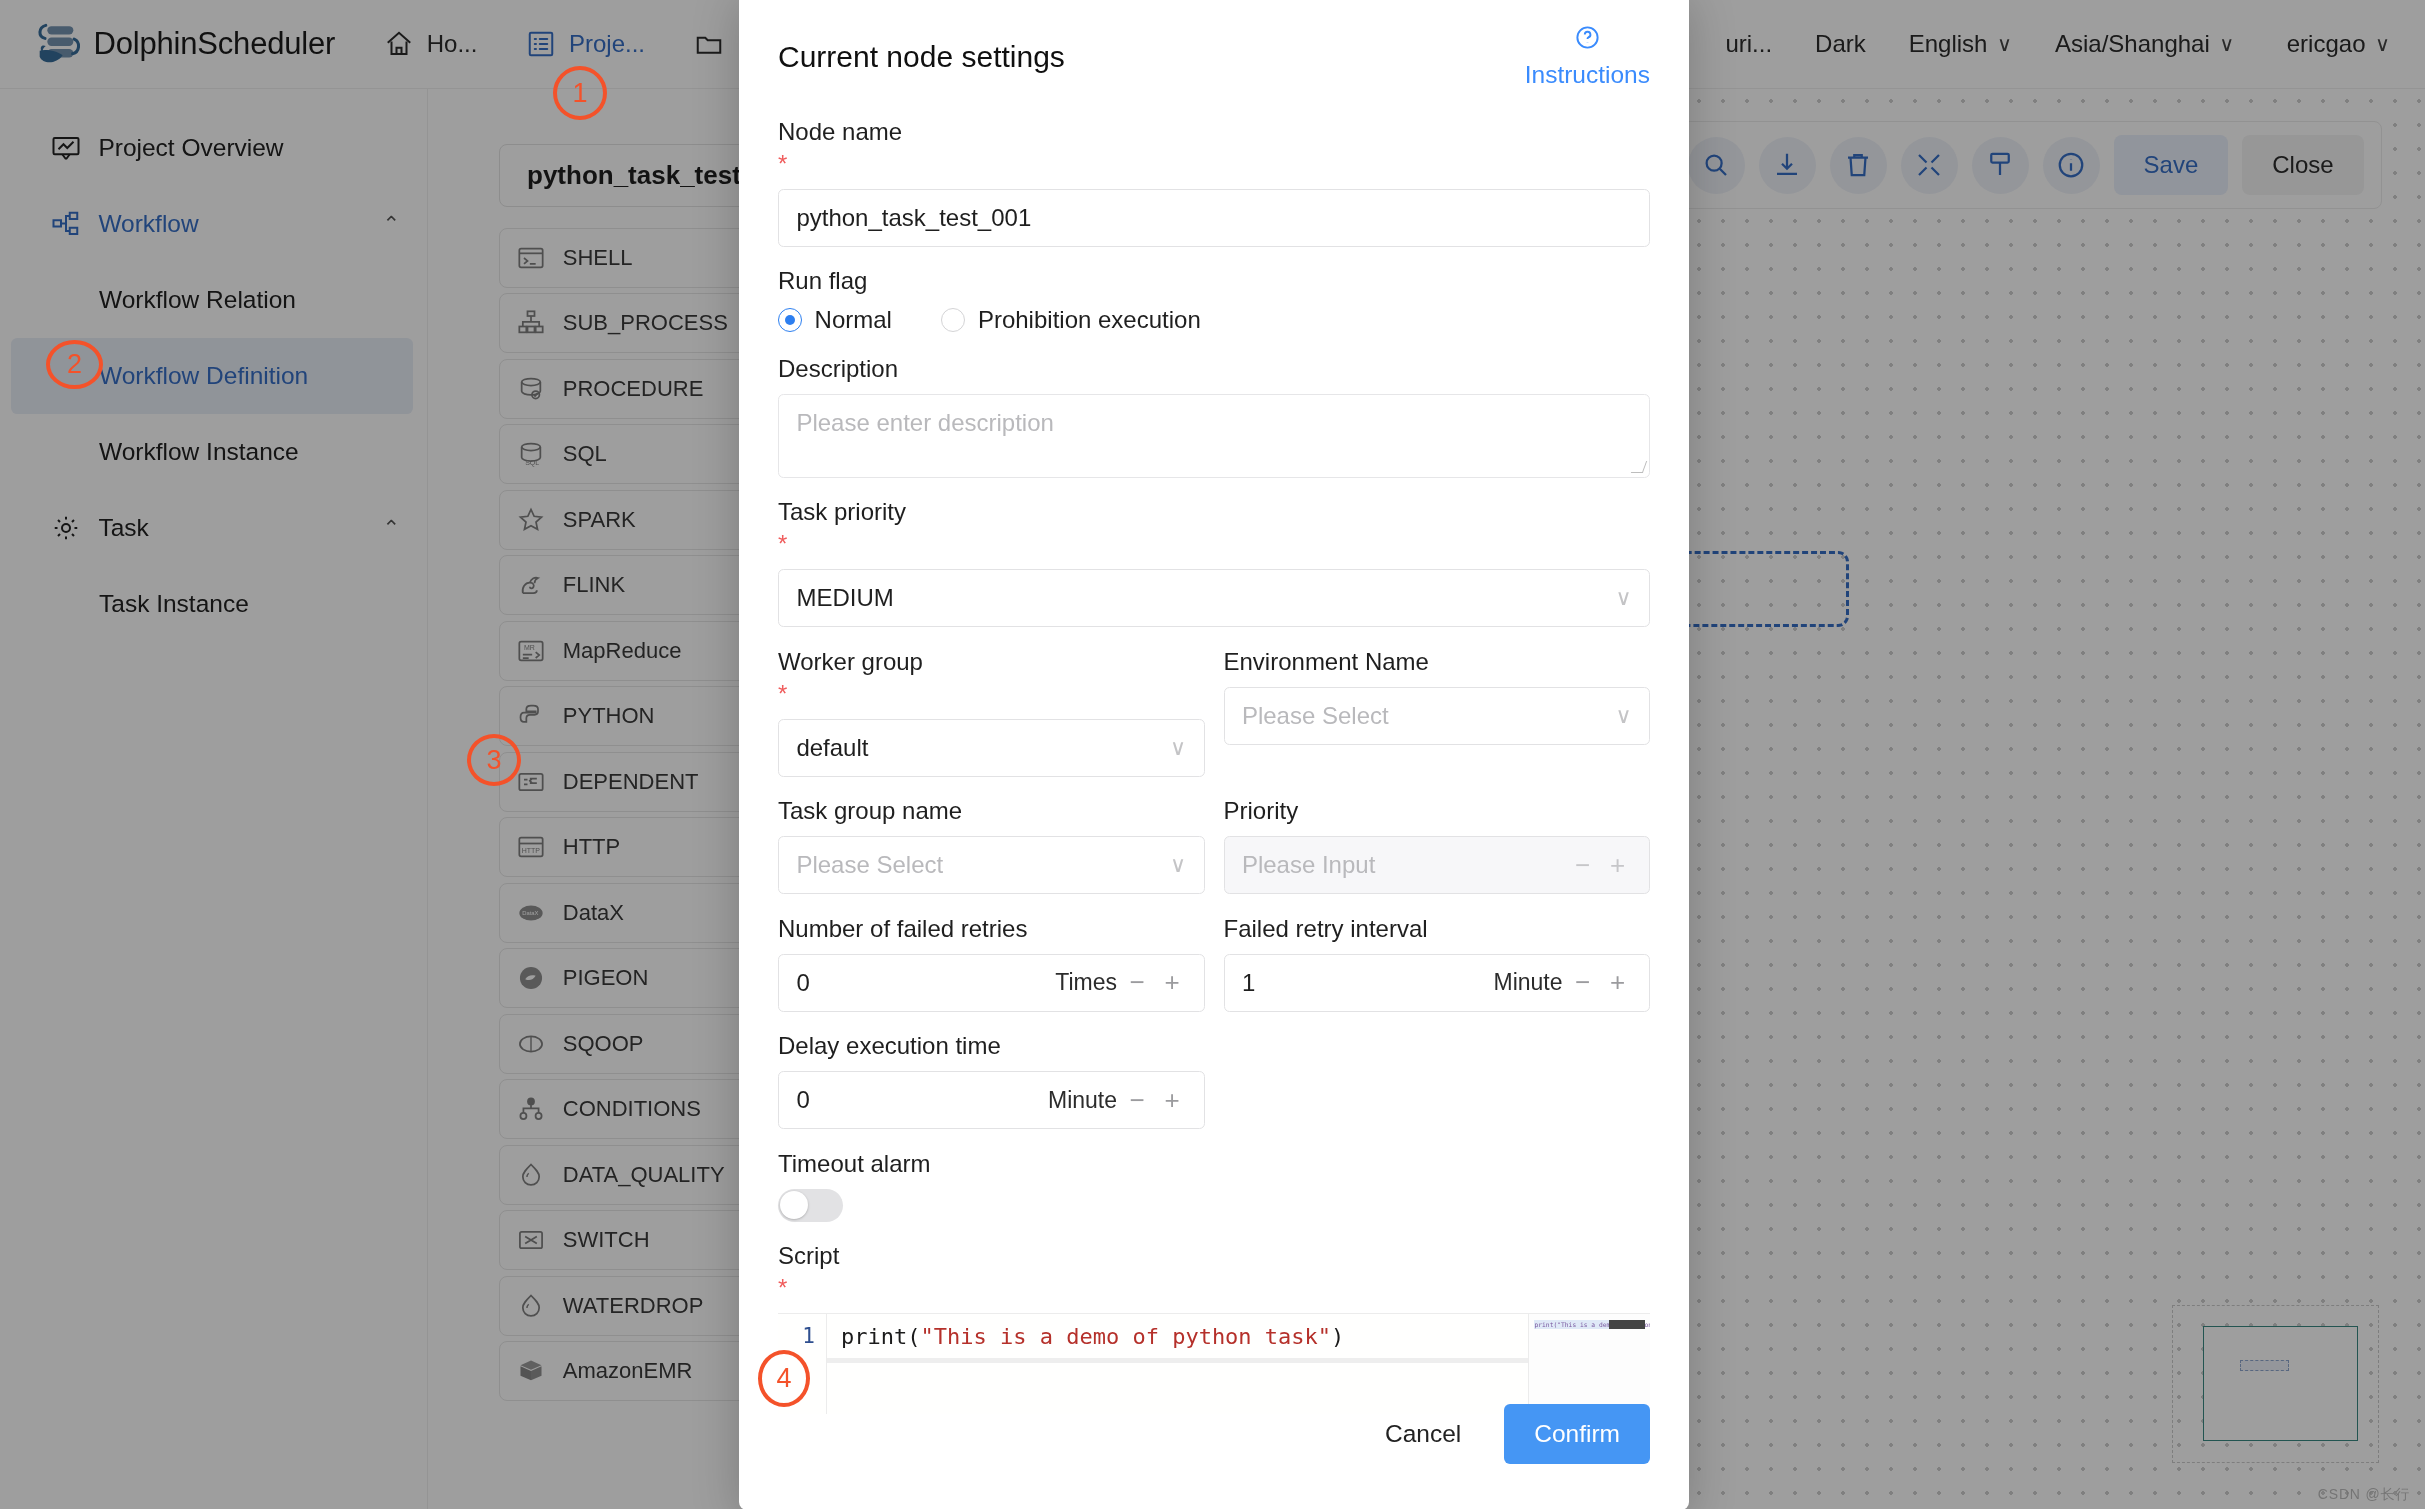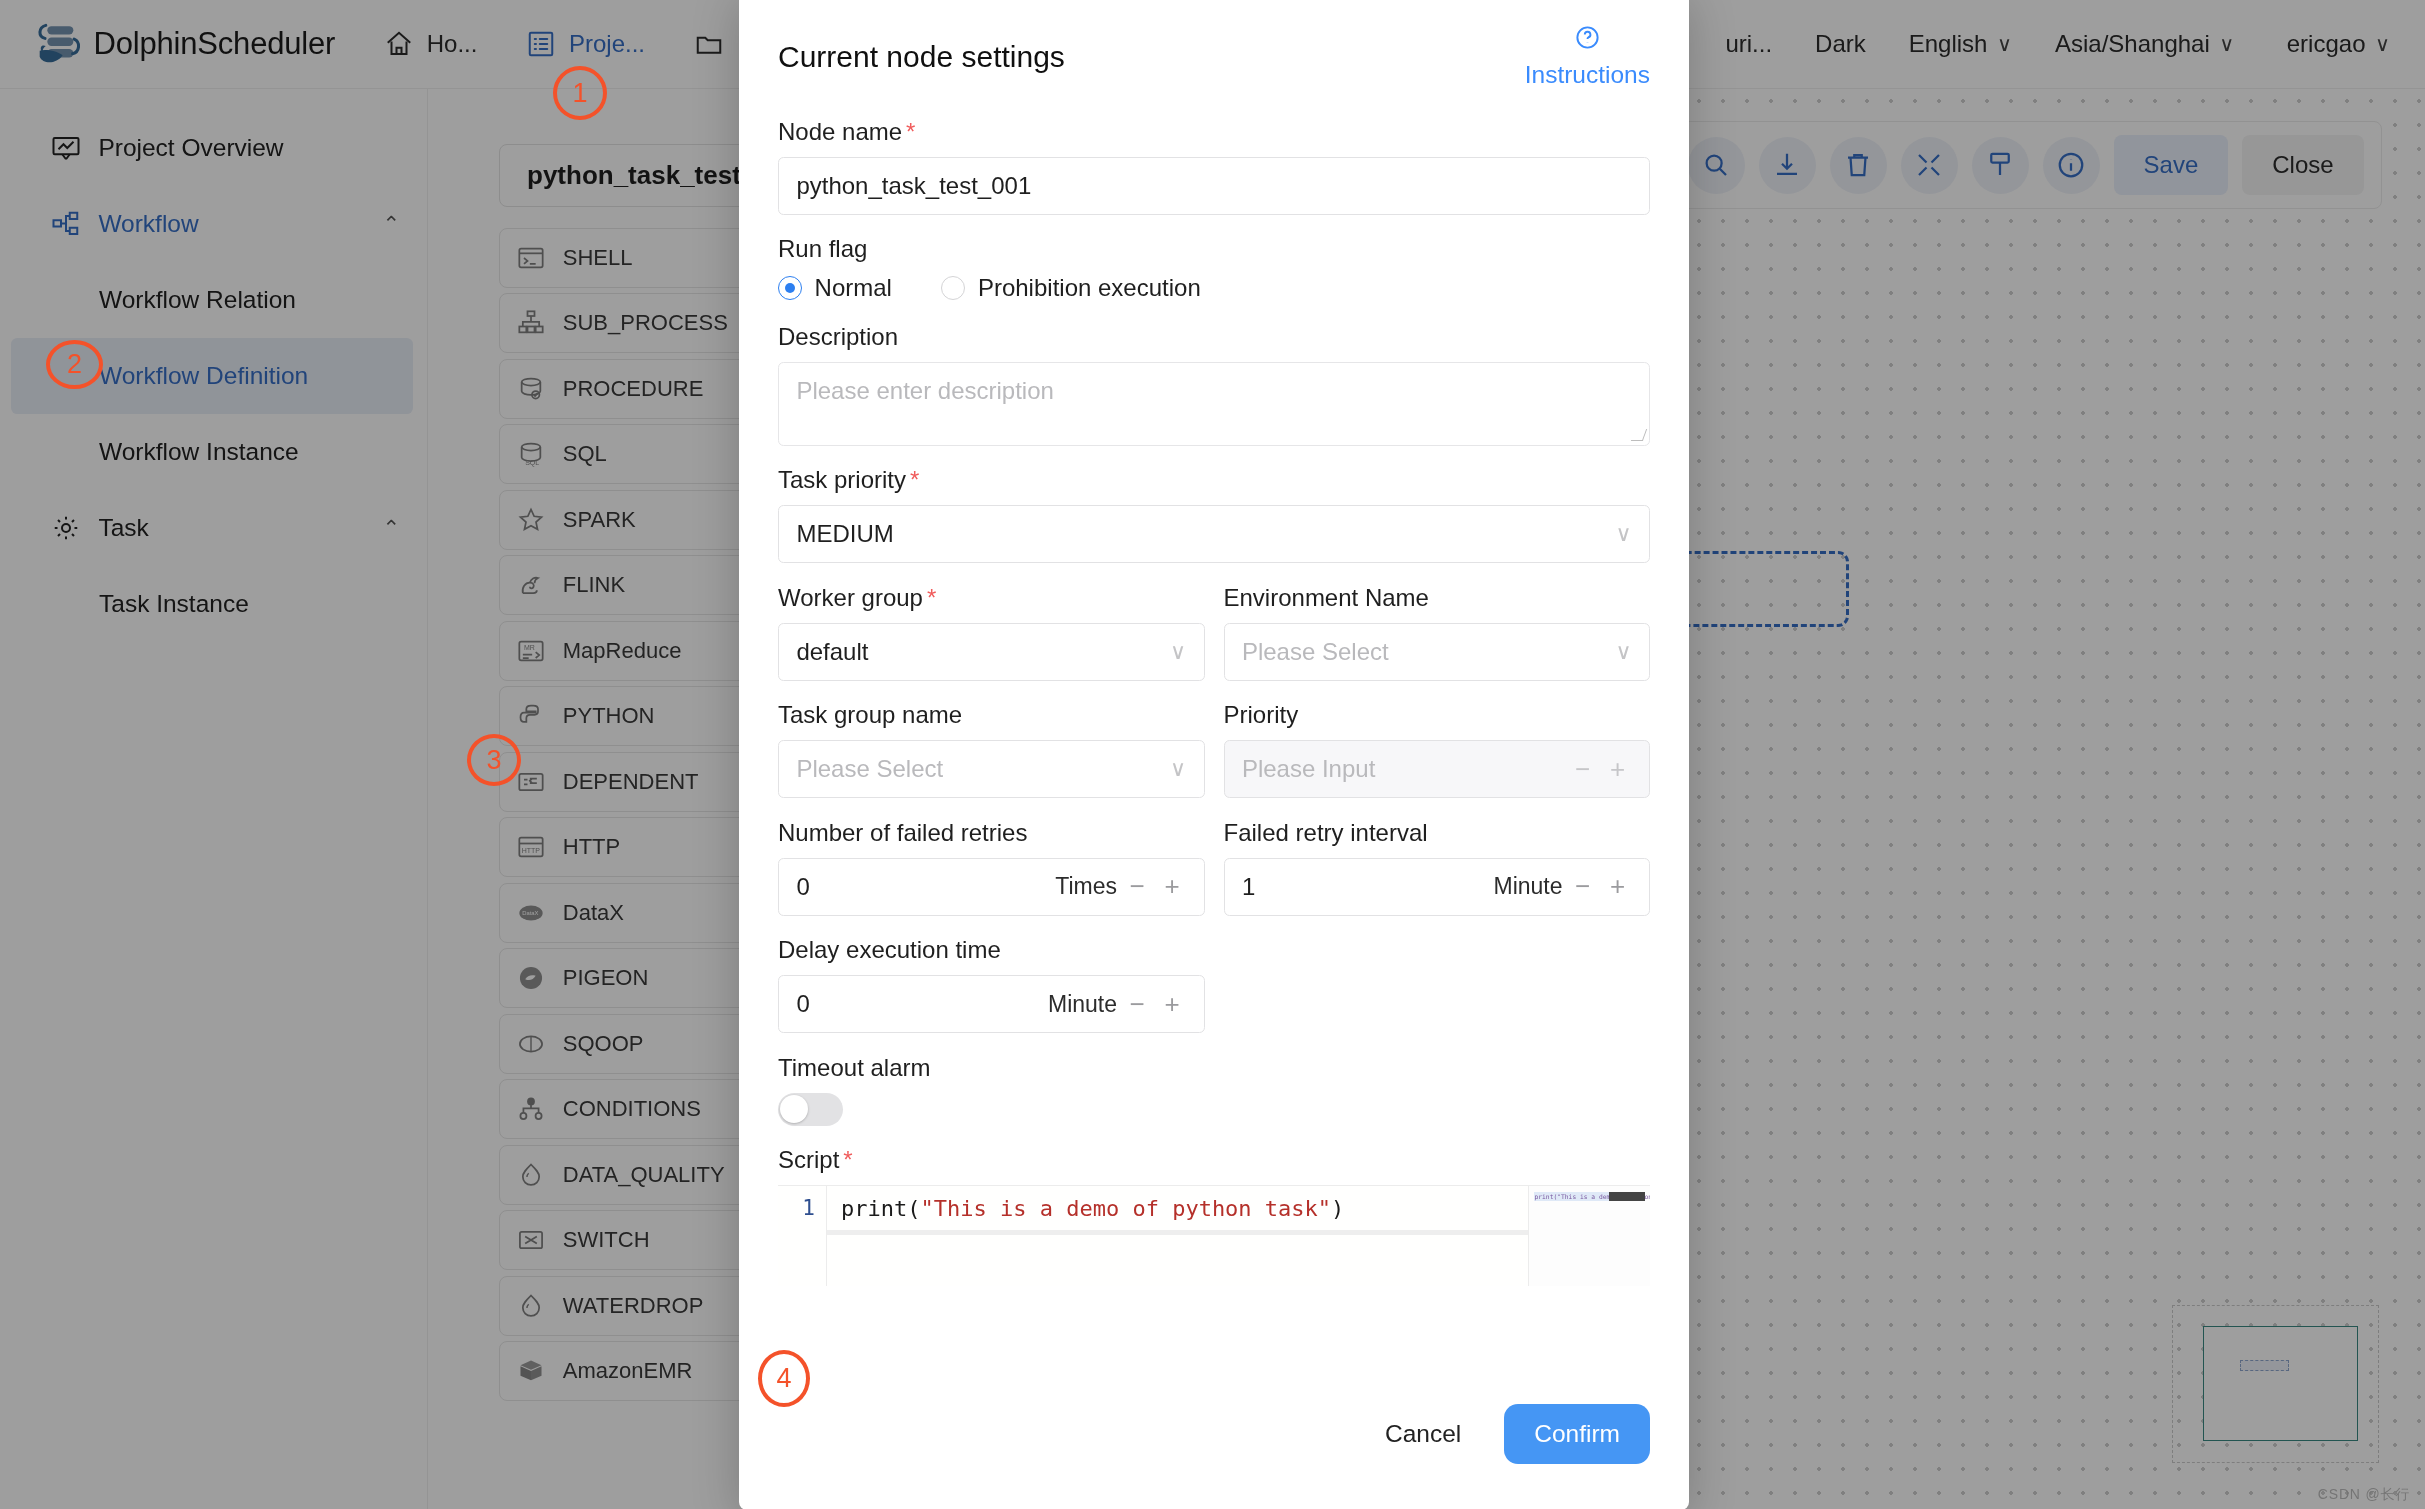--- a/index.html
+++ b/index.html
@@ -155,21 +155,21 @@
   .modal-title { font-size: 30px; color: #101010; font-weight: normal; }
   .instr {
     margin-left: auto; display: flex; align-items: center; gap: 10.3px;
     font-size: 24.5px; color: #3a8bfd; flex-direction: column;
   }
   .instr svg { width: 27px; height: 27px; }
 
   .field { margin-top: 20.5px; }
   .flabel {
     font-size: 24px; color: #1f1f1f; margin-bottom: 11px;
-    display: flex; align-items: flex-start; gap: 4px;
+    display: flex; align-items: flex-start; gap: 4px; flex-direction: column;
   }
   .req { color: #f05c5c; font-size: 24px; }
 
   .inp {
     width: 100%; height: 58px;
     border: 0.8px solid #e2e2e4; border-radius: 5.5px;
     display: flex; align-items: center; padding: 0 17.4px;
     font-size: 24px; color: #1f1f1f; background: #fff;
   }
   .inp.placeholder { color: #b9b9bc; }
@@ -263,21 +263,21 @@
     position: absolute; left: 0; right: 0; bottom: 0; height: 118px;
     display: flex; align-items: center; justify-content: flex-end;
     gap: 19px; padding: 0 39px 35px 0;
   }
   .btn-cancel {
     height: 60px; padding: 0 24px; display: flex; align-items: center;
     font-size: 24.5px; color: #222; background: transparent; text-align: center;
   }
   .btn-confirm {
     height: 60px; padding: 0 30px; display: flex; align-items: center;
-    font-size: 24.5px; color: #fff; background: #4596f4; border-radius: 14px;
+    font-size: 24.5px; color: #fff; background: #4596f4; border-radius: 6px;
   }
 
   
   .anno {
     position: absolute; border: 4px solid #f4522a; border-radius: 50%;
     color: #f4522a; display: flex; align-items: center; justify-content: center;
     font-size: 27px; background: transparent; z-index: 40;
   }
 </style>
 </head>

